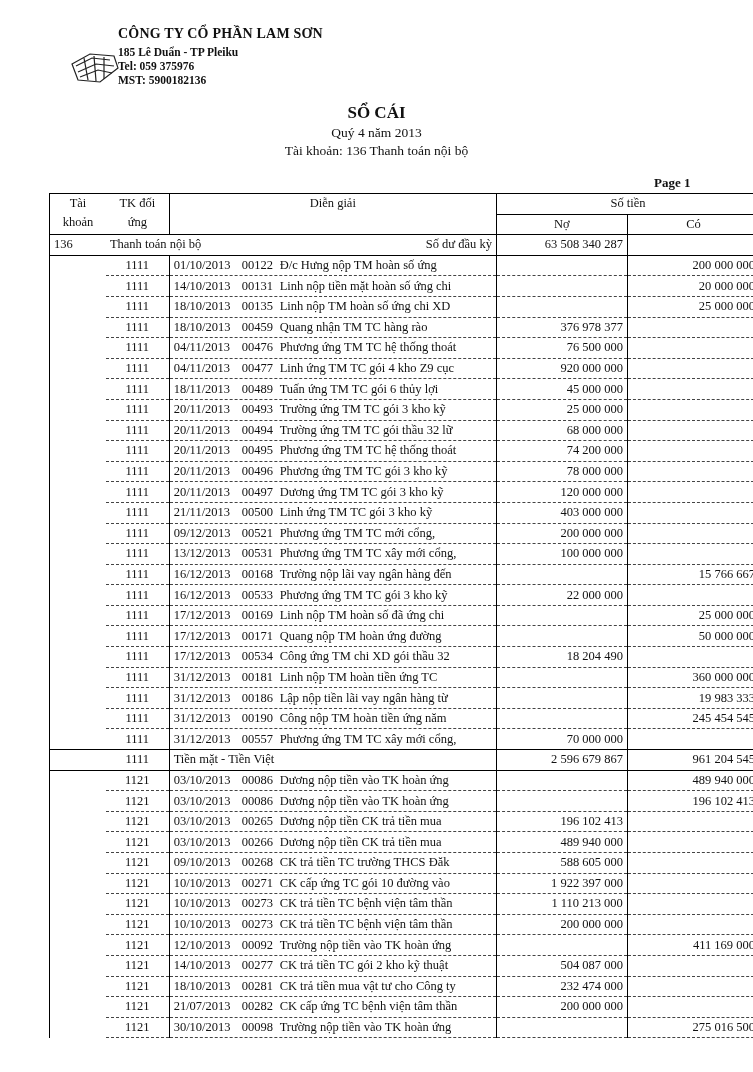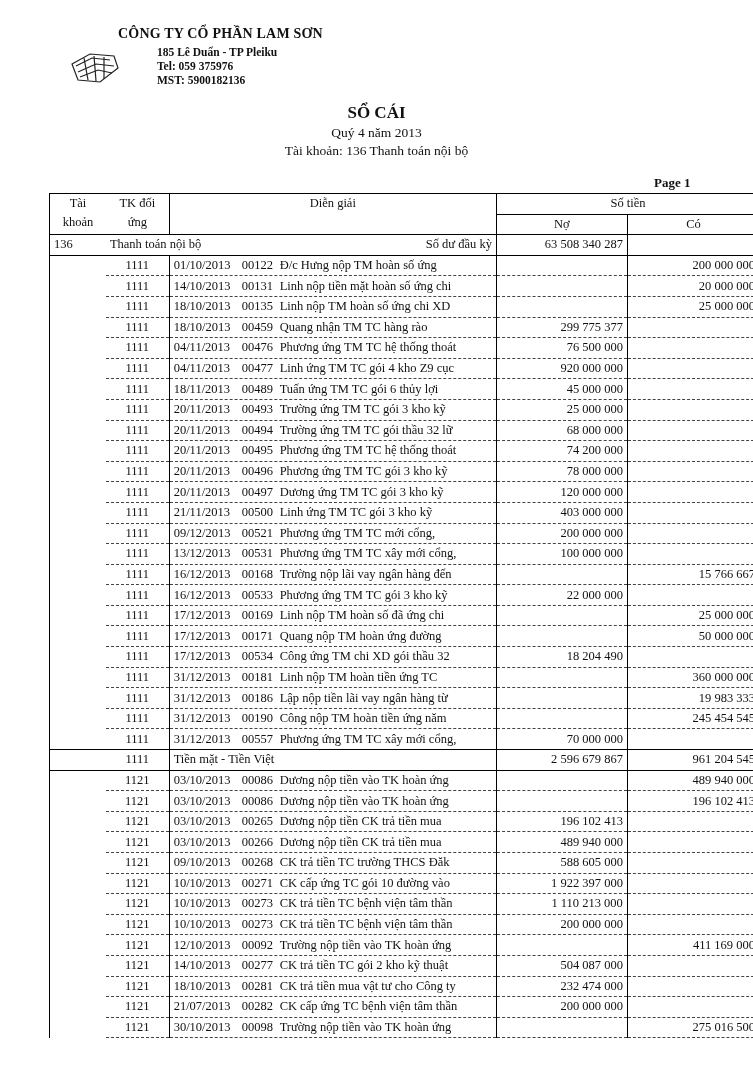--- a/index.html
+++ b/index.html
@@ -4,21 +4,21 @@
 <style>
   html, body { margin: 0; padding: 0; background: #ffffff; }
   body {
     width: 753px; height: 1072px; position: relative; overflow: hidden;
     font-family: "Liberation Serif", "DejaVu Serif", serif; color: #111;
   }
   .company { position: absolute; left: 70px; top: 26px; }
   .logo { position: absolute; left: 0px; top: 20px; width: 50px; height: 40px; }
   .company-lines { margin-left: 48px; }
   .company-name { font-size: 14px; font-weight: bold; letter-spacing: 0.2px; margin-bottom: 3px; }
-  .company-info { font-size: 11.5px; font-weight: bold; line-height: 14px; margin-left: 39px; }
+  .company-info { font-size: 11.5px; font-weight: bold; line-height: 14px; }
 
   .title-block { position: absolute; left: 0; width: 753px; top: 102px; text-align: center; }
   .doc-title { font-size: 17px; font-weight: bold; line-height: 22px; }
   .doc-sub { font-size: 13.5px; line-height: 18px; }
 
   .page-no { position: absolute; left: 654px; top: 175px; font-size: 13px; font-weight: bold; }
 
   table.ledger {
     position: absolute; left: 49px; top: 193px;
     border-collapse: collapse; table-layout: fixed; width: 711px;
@@ -130,21 +130,21 @@
         <td class="outer-l"></td>
         <td class="tk dash">1111</td>
         <td class="desc dash bl"><span class="date">18/10/2013</span><span class="doc">00135</span><span>Linh nộp TM hoàn số ứng chi XD</span></td>
         <td class="num dash bl"></td>
         <td class="num dash bl outer-r">25 000 000</td>
       </tr>
       <tr>
         <td class="outer-l"></td>
         <td class="tk dash">1111</td>
         <td class="desc dash bl"><span class="date">18/10/2013</span><span class="doc">00459</span><span>Quang nhận TM TC hàng rào</span></td>
-        <td class="num dash bl">299 775 377</td>
+        <td class="num dash bl">376 978 377</td>
         <td class="num dash bl outer-r"></td>
       </tr>
       <tr>
         <td class="outer-l"></td>
         <td class="tk dash">1111</td>
         <td class="desc dash bl"><span class="date">04/11/2013</span><span class="doc">00476</span><span>Phương ứng TM TC hệ thống thoát</span></td>
         <td class="num dash bl">76 500 000</td>
         <td class="num dash bl outer-r"></td>
       </tr>
       <tr>

